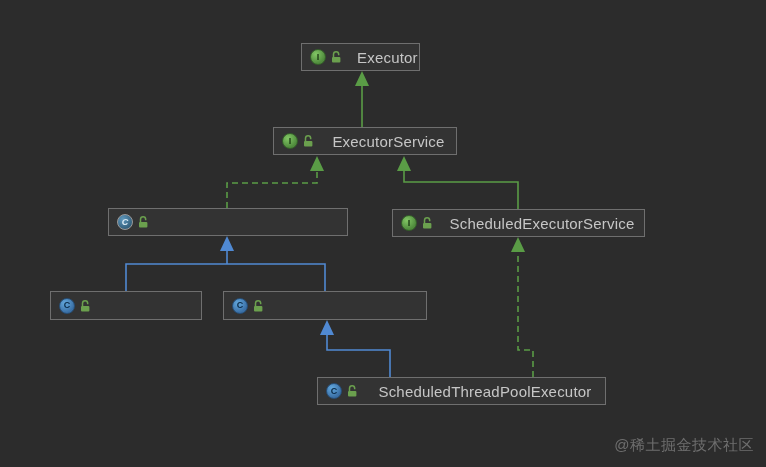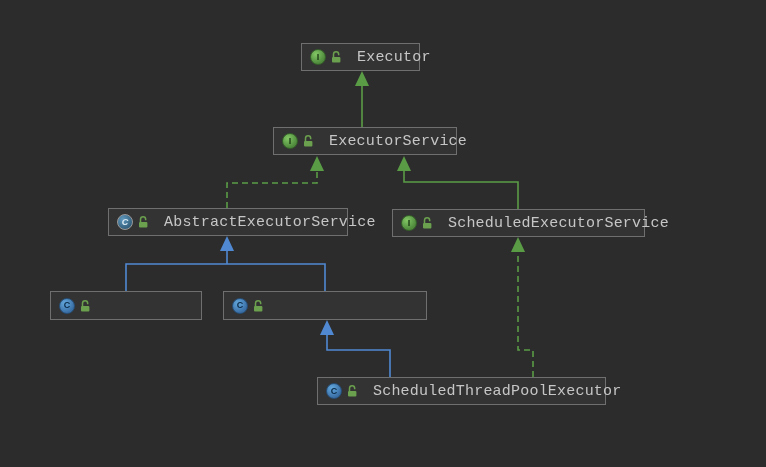--- a/index.html
+++ b/index.html
@@ -7,21 +7,21 @@
     position:relative;width:766px;height:467px;background:#2c2c2c;overflow:hidden;
     font-family:"Liberation Sans","DejaVu Sans",sans-serif;
   }
   #edges{position:absolute;left:0;top:0;width:766px;height:467px;}
   .node{
     position:absolute;height:28px;box-sizing:border-box;
     background:#333333;border:1.5px solid #6f6f6f;
     display:flex;align-items:center;padding:0 8px;gap:5px;
     color:#c6c6c6;font-size:15px;white-space:nowrap;
   }
-  .node .label{flex:1;text-align:right;padding-left:10px;letter-spacing:0.2px;font-family:Liberation Mono, monospace;}
+  .node .label{flex:1;text-align:center;padding-left:10px;letter-spacing:0.2px;}
   .badge{
     width:14px;height:14px;border-radius:50%;flex:0 0 auto;
     display:flex;align-items:center;justify-content:center;
     font-size:9px;font-weight:bold;line-height:1;
   }
   .badge.iface{
     background:radial-gradient(circle at 35% 30%,#82c765,#4f8a3c 70%);
     border:1px solid #35602a;color:#16330f;
   }
   .badge.cls{
@@ -100,21 +100,20 @@
   </div>
 
   <div class="node" style="left:108px;top:208px;width:240px;">
     <span class="badge abstract">C</span>
     <span class="lock">
       <svg width="11" height="12" viewBox="0 0 11 12">
           <path d="M2.5 6 V3.4 a2.6 2.6 0 0 1 5.2 0 v0.9" fill="none" stroke="#6ba04e" stroke-width="1.5"></path>
           <rect x="1" y="6" width="8.4" height="5.4" rx="1" fill="#6ba04e"></rect>
         </svg>
     </span>
-    <span class="label">AbstractExecutorService</span>
   </div>
 
   <div class="node" style="left:392px;top:209px;width:253px;">
     <span class="badge iface">I</span>
     <span class="lock">
       <svg width="11" height="12" viewBox="0 0 11 12">
           <path d="M2.5 6 V3.4 a2.6 2.6 0 0 1 5.2 0 v0.9" fill="none" stroke="#6ba04e" stroke-width="1.5"></path>
           <rect x="1" y="6" width="8.4" height="5.4" rx="1" fill="#6ba04e"></rect>
         </svg>
     </span>
@@ -145,13 +144,14 @@
     <span class="badge cls">C</span>
     <span class="lock">
       <svg width="11" height="12" viewBox="0 0 11 12">
           <path d="M2.5 6 V3.4 a2.6 2.6 0 0 1 5.2 0 v0.9" fill="none" stroke="#6ba04e" stroke-width="1.5"></path>
           <rect x="1" y="6" width="8.4" height="5.4" rx="1" fill="#6ba04e"></rect>
         </svg>
     </span>
     <span class="label">ScheduledThreadPoolExecutor</span>
   </div>
 
+  <div class="watermark">@稀土掘金技术社区</div>
 </div>
 
 </body></html>

